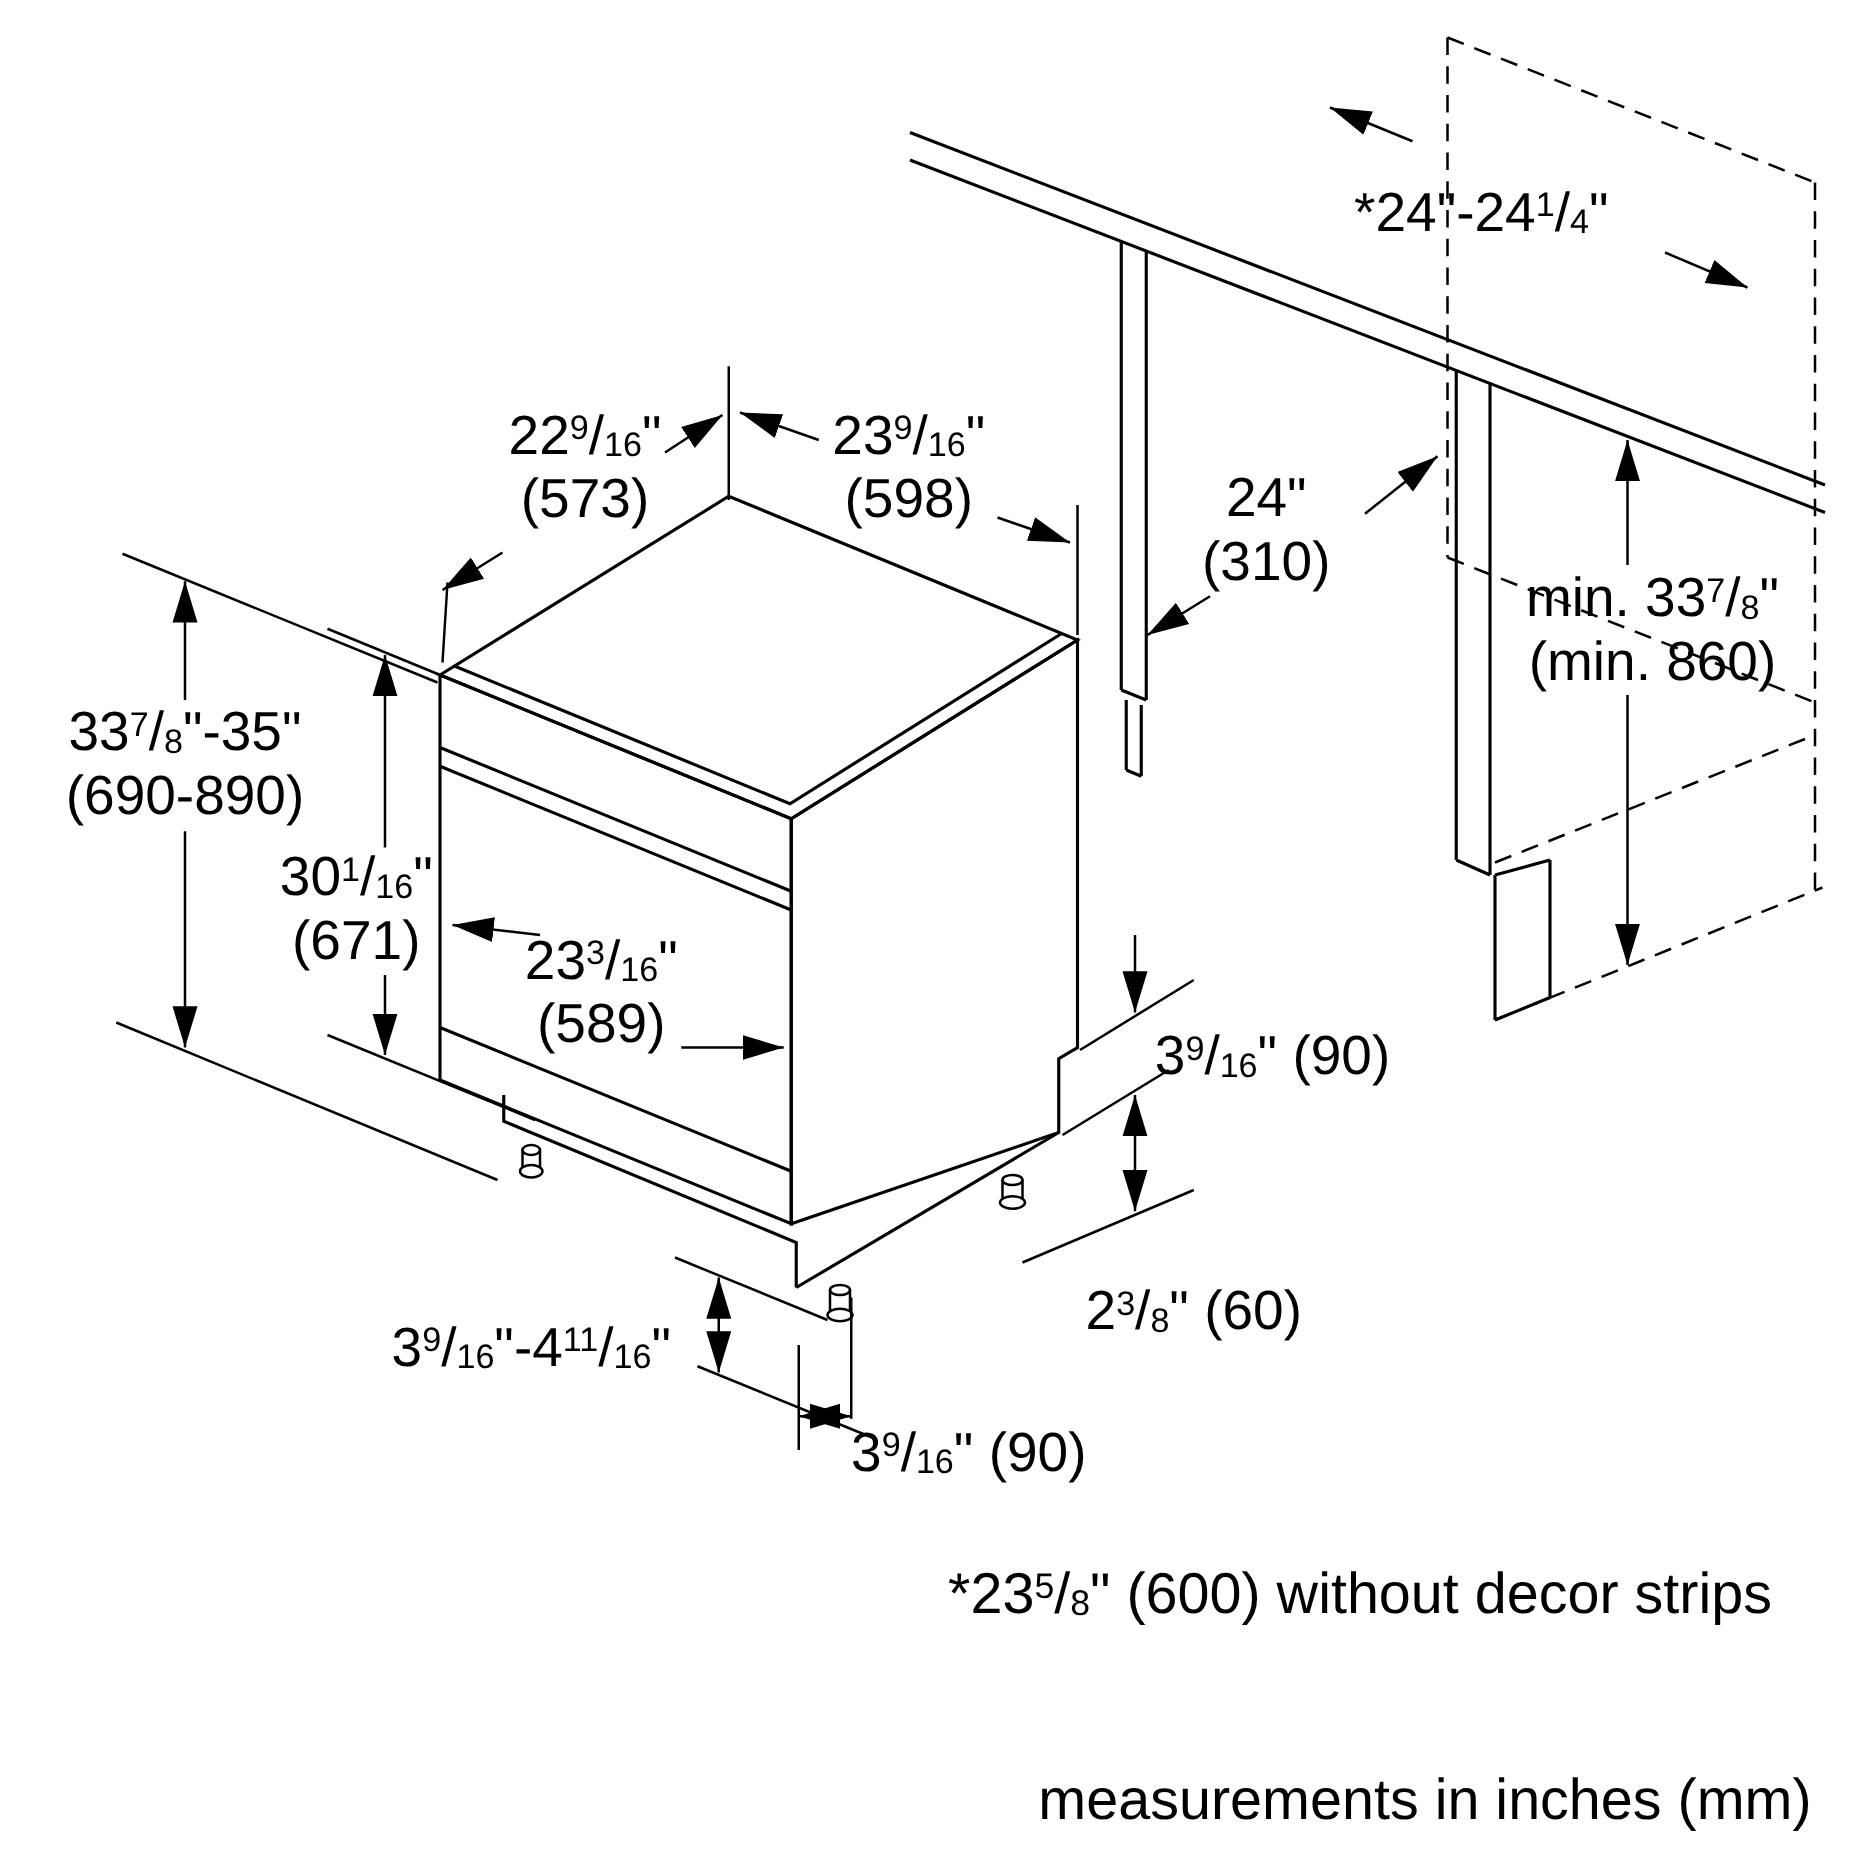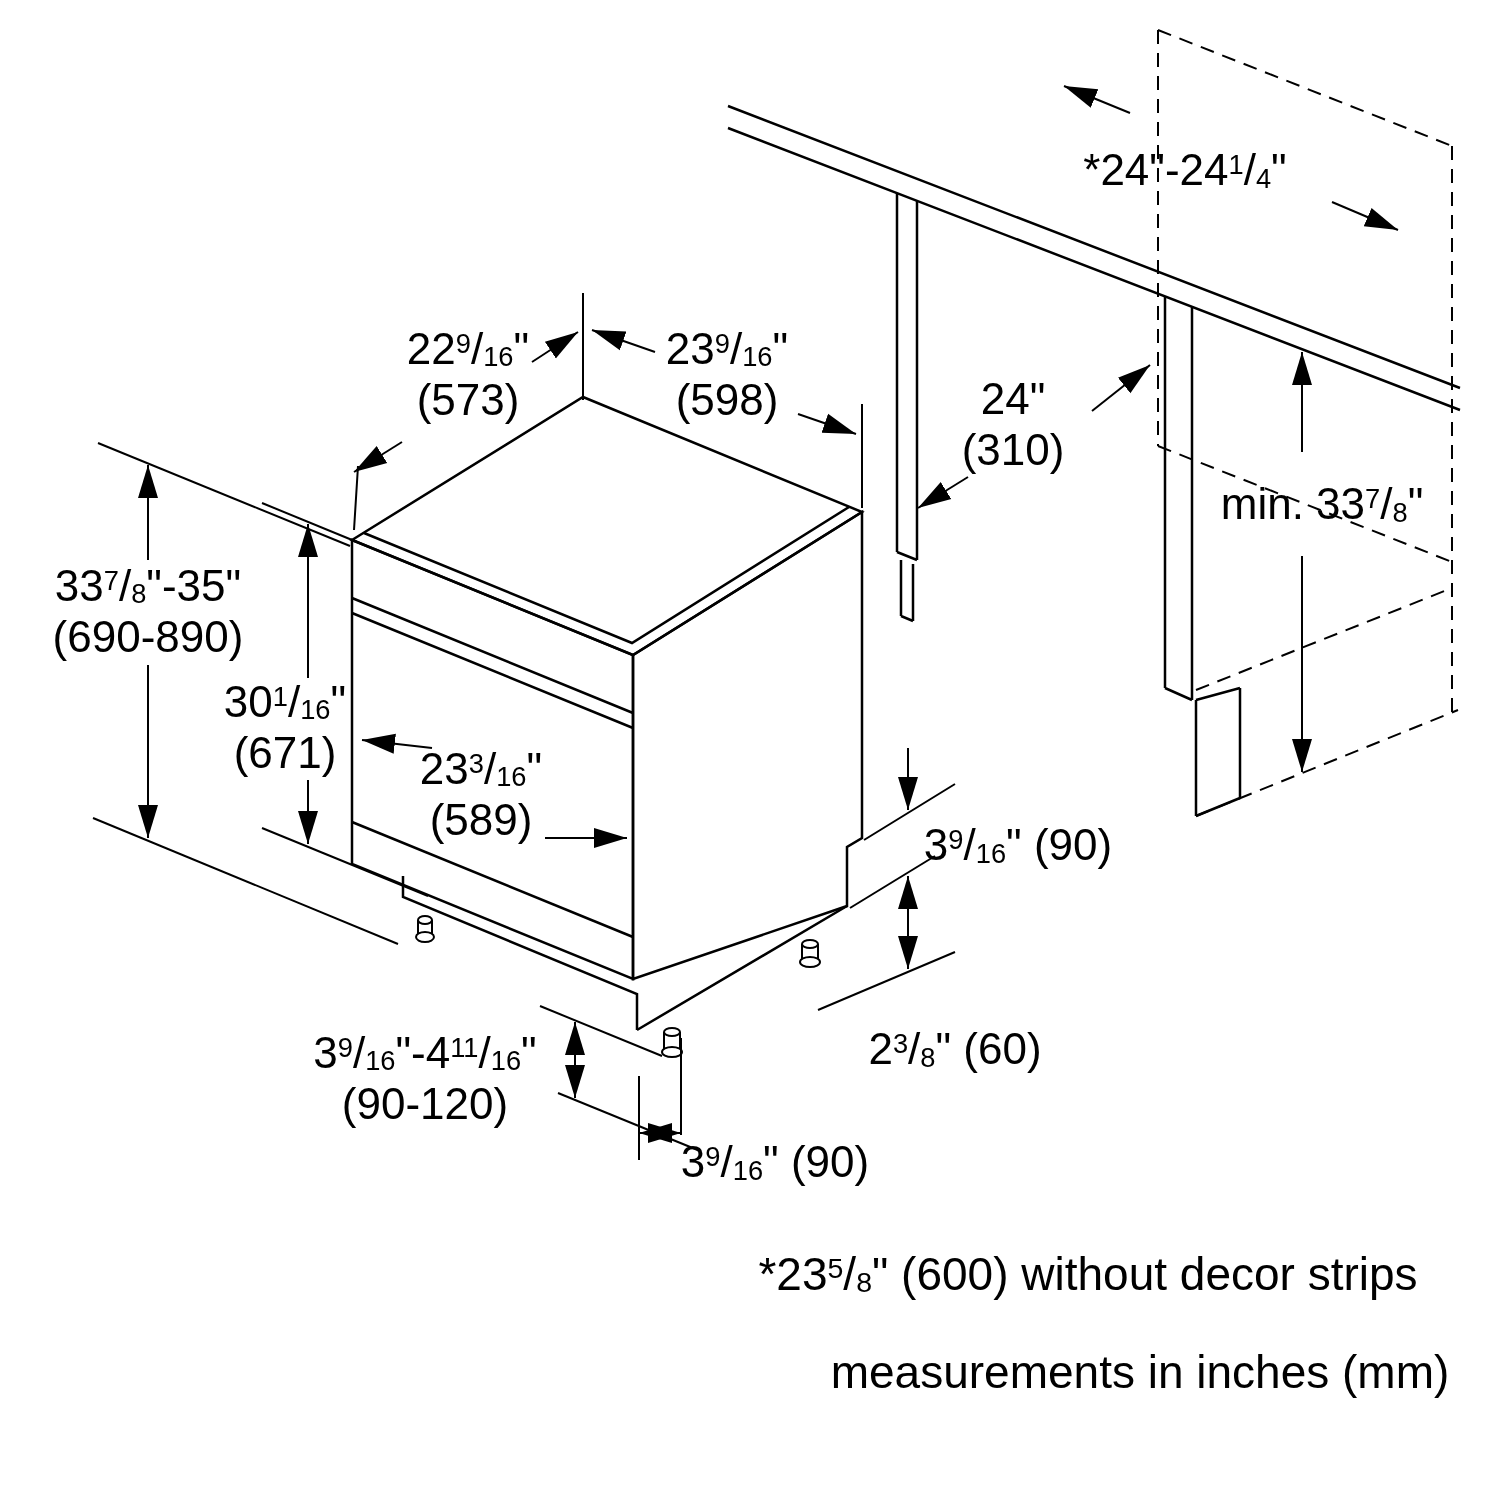--- a/index.html
+++ b/index.html
@@ -159,20 +159,21 @@
     <div>24"</div>
     <div>(310)</div>
   </div>
 
   <div class="dim" style="left:1185px;top:170px">
     <div>*24"-24<span class="sup">1</span>/<span class="sub">4</span>"</div>
   </div>
 
   <div class="dim" style="left:1322px;top:504px">
     <div>min. 33<span class="sup">7</span>/<span class="sub">8</span>"</div>
+    <div>(min. 860)</div>
   </div>
 
   <div class="dim" style="left:148px;top:611px">
     <div>33<span class="sup">7</span>/<span class="sub">8</span>"-35"</div>
     <div>(690-890)</div>
   </div>
 
   <div class="dim" style="left:285px;top:727px">
     <div>30<span class="sup">1</span>/<span class="sub">16</span>"</div>
     <div>(671)</div>
@@ -186,24 +187,23 @@
   <div class="dim" style="left:1018px;top:845px">
     <div>3<span class="sup">9</span>/<span class="sub">16</span>" (90)</div>
   </div>
 
   <div class="dim" style="left:955px;top:1049px">
     <div>2<span class="sup">3</span>/<span class="sub">8</span>" (60)</div>
   </div>
 
   <div class="dim" style="left:425px;top:1078px">
     <div>3<span class="sup">9</span>/<span class="sub">16</span>"-4<span class="sup">11</span>/<span class="sub">16</span>"</div>
-    <div>(90-120)</div>
   </div>
 
   <div class="dim" style="left:775px;top:1162px">
     <div>3<span class="sup">9</span>/<span class="sub">16</span>" (90)</div>
   </div>
 
   <div class="note" style="left:1088px;top:1274px">*23<span class="sup">5</span>/<span class="sub">8</span>" (600) without decor strips</div>
 
-  <div class="note" style="left:1140px;top:1372px">measurements in inches (mm)</div>
+  <div class="note" style="left:1140px;top:1439px">measurements in inches (mm)</div>
 
 </div>
 
 </body></html>

